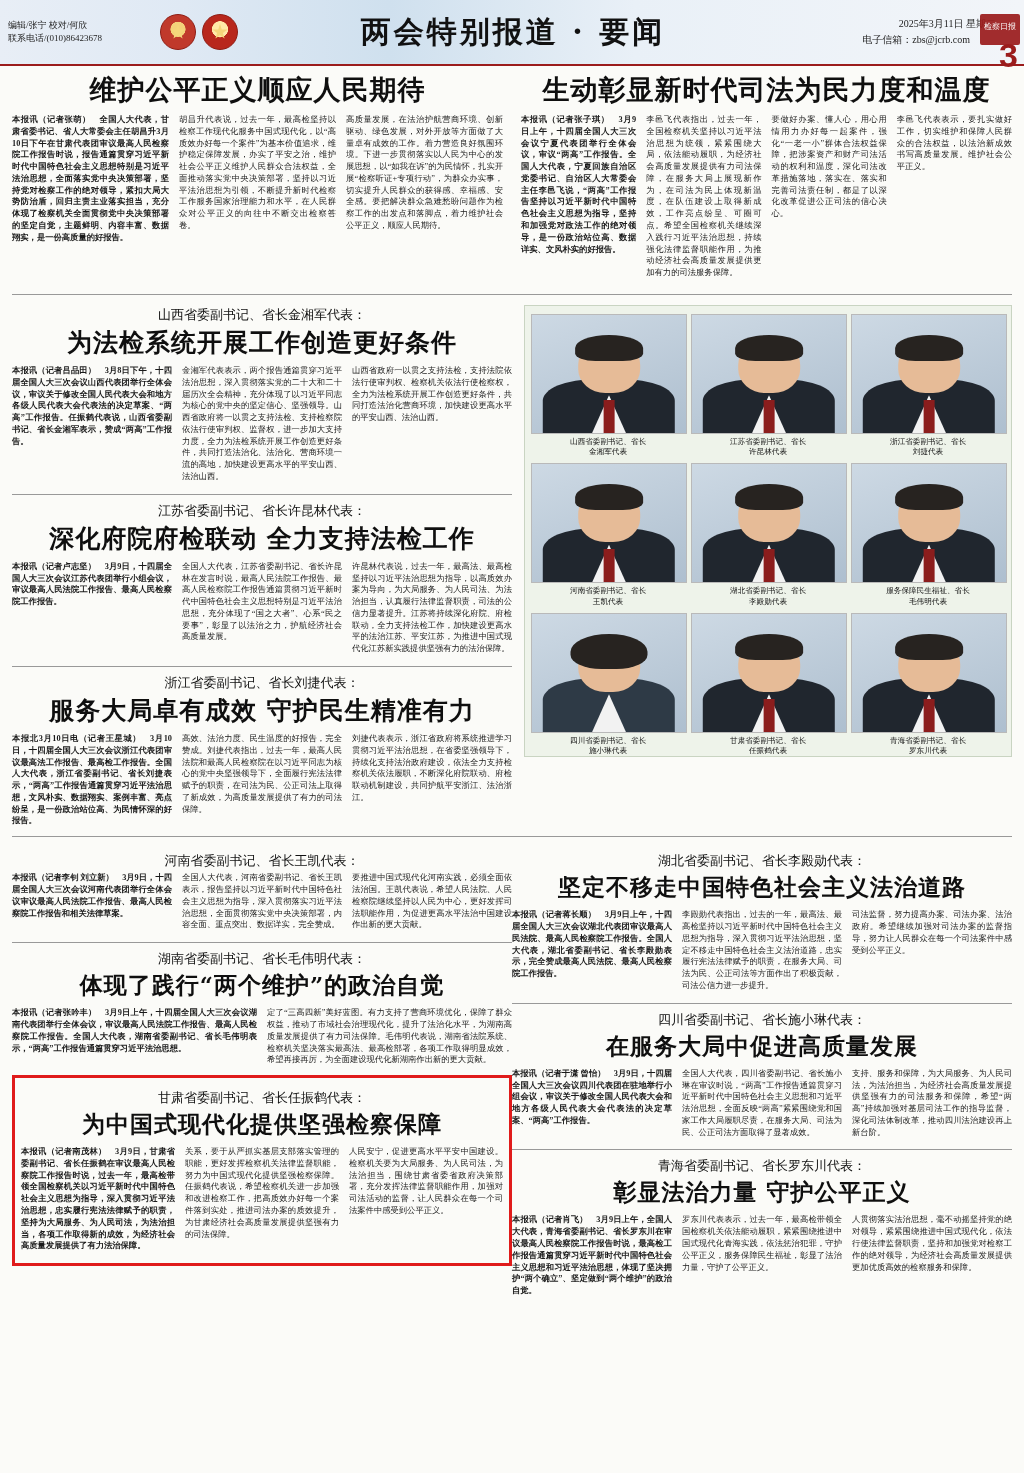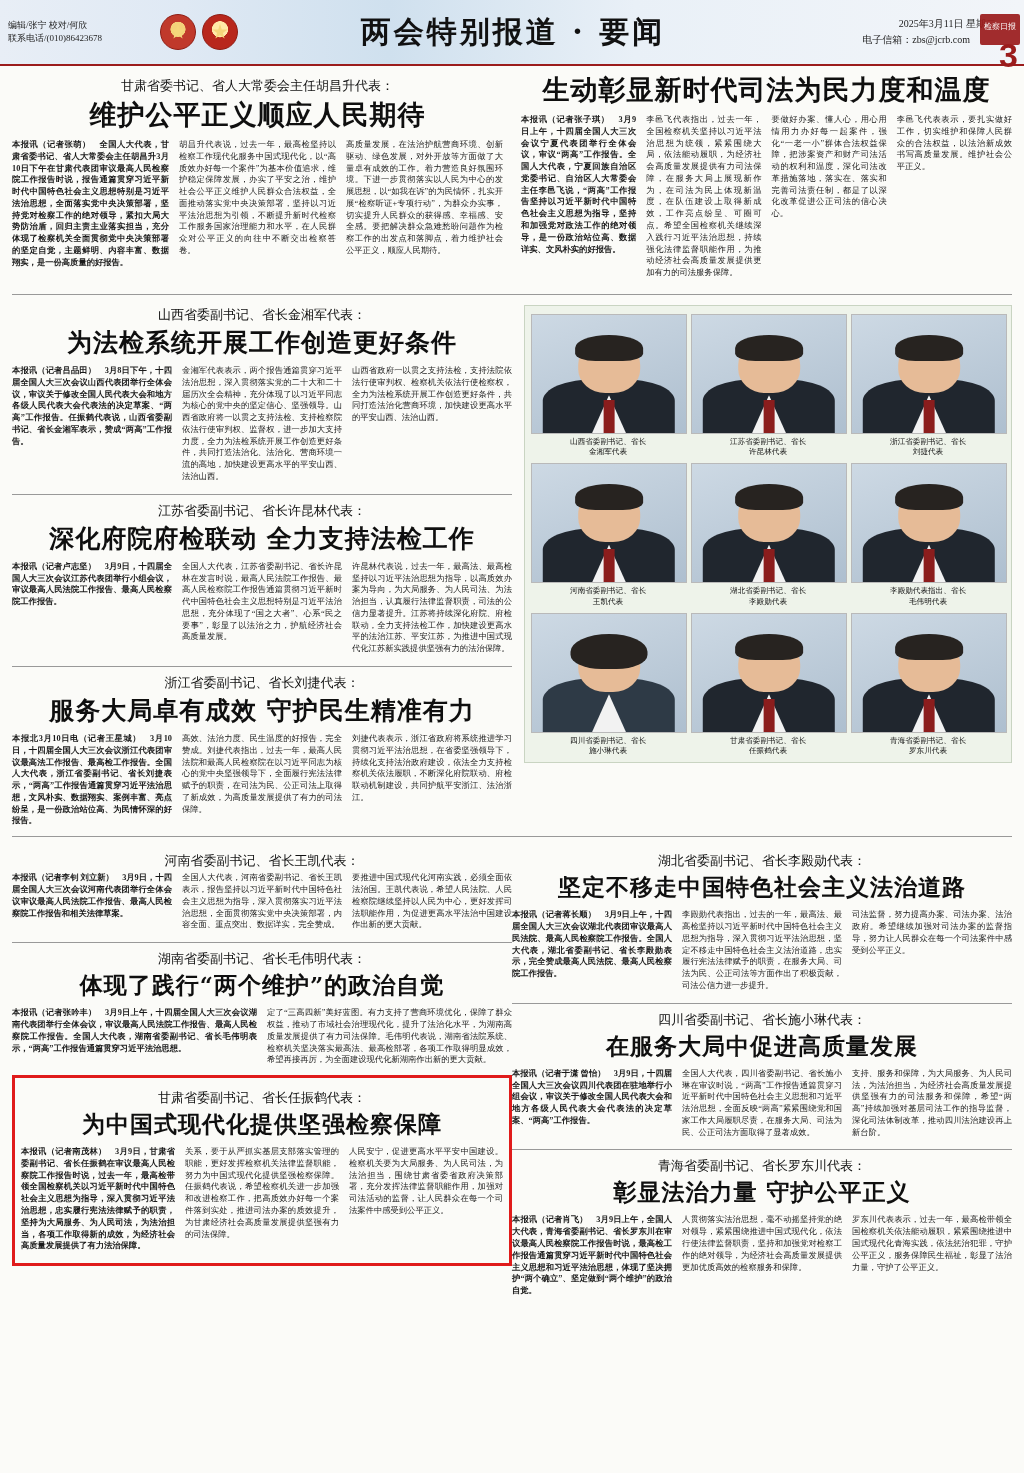--- a/index.html
+++ b/index.html
@@ -67,21 +67,21 @@
   .hr-thin{border-top:1px solid #999;margin:4px 12px;}
 
   
   .mid{display:flex;padding:0 12px;gap:12px;}
   .mid-left{width:500px;}
   .mid-right{width:488px;}
 
   
   .photogrid{
     background:#eef3ea;border:1px solid #c9d4c2;
-    padding:8px 6px 6px;
+    padding:8px 6px 0;
     display:grid;grid-template-columns:repeat(3,1fr);gap:6px 6px;
     margin-top:6px;
   }
   .pcell{text-align:center;}
   .portrait{
     width:100%;height:118px;border:1px solid #b9b9b9;
     background:linear-gradient(#dfe6ee,#c8d3de);
     position:relative;overflow:hidden;
   }
   .portrait .bg{position:absolute;inset:0;background:linear-gradient(160deg,#cdd9e4,#aebfcf);}
@@ -124,21 +124,20 @@
       <div class="dateline">2025年3月11日 星期二</div>
       <div class="email">电子信箱：zbs@jcrb.com</div>
       <div class="seal">检察日报</div>
       <div class="pagenum" style="top:22px;">3</div>
     </div>
   </div>
 
   <div class="topband">
 
     <div class="half">
-      <div class="art-kicker">甘肃省委书记、省人大常委会主任胡昌升代表：</div>
       <div class="art-head h-xl">维护公平正义顺应人民期待</div>
       <div class="body-cols">
         <div class="col">
             <p class="lead">本报讯（记者张萌）　全国人大代表，甘肃省委书记、省人大常委会主任胡昌升3月10日下午在甘肃代表团审议最高人民检察院工作报告时说，报告通篇贯穿习近平新时代中国特色社会主义思想特别是习近平法治思想，全面落实党中央决策部署，坚持党对检察工作的绝对领导，紧扣大局大势防治盾，回归主责主业落实担当，充分体现了检察机关全面贯彻党中央决策部署的坚定自觉，主题鲜明、内容丰富、数据翔实，是一份高质量的好报告。</p>
           </div>
         <div class="col">
             <p>胡昌升代表说，过去一年，最高检坚持以检察工作现代化服务中国式现代化，以“高质效办好每一个案件”为基本价值追求，维护稳定保障发展，办实了平安之治，维护社会公平正义维护人民群众合法权益，全面推动落实党中央决策部署，坚持以习近平法治思想为引领，不断提升新时代检察工作服务国家治理能力和水平，在人民群众对公平正义的向往中不断交出检察答卷。</p>
           </div>
         <div class="col">
             <p>高质量发展，在法治护航营商环境、创新驱动、绿色发展，对外开放等方面做了大量卓有成效的工作。着力营造良好氛围环境。下进一步贯彻落实以人民为中心的发展思想，以“如我在诉”的为民情怀，扎实开展“检察听证+专项行动”，为群众办实事，切实提升人民群众的获得感、幸福感、安全感。要把解决群众急难愁盼问题作为检察工作的出发点和落脚点，着力维护社会公平正义，顺应人民期待。</p>
@@ -290,21 +289,21 @@
 
         <div class="pcell">
           <div class="portrait">
               <div class="bg"></div>
               <div class="suit"></div>
               <div class="shirt"></div>
               <div class="tie"></div>
               <div class="head"></div>
               <div class="hair"></div>
             </div>
-          <div class="pcap"><span>李殿勋代表指出、省长</span><br><span>毛伟明代表</span></div>
+          <div class="pcap"><span>服务保障民生福祉、省长</span><br><span>毛伟明代表</span></div>
         </div>
 
         <div class="pcell">
           <div class="portrait female">
               <div class="bg"></div>
               <div class="suit"></div>
               <div class="shirt"></div>
               <div class="head"></div>
               <div class="hair"></div>
             </div>
@@ -432,24 +431,24 @@
       <div class="hr-thin" style="margin:6px 0;"></div>
 
       <div>
         <div class="art-kicker">青海省委副书记、省长罗东川代表：</div>
         <div class="art-head h-m">彰显法治力量  守护公平正义</div>
         <div class="body-cols">
           <div class="col">
               <p class="lead">本报讯（记者肖飞）　3月9日上午，全国人大代表，青海省委副书记、省长罗东川在审议最高人民检察院工作报告时说，最高检工作报告通篇贯穿习近平新时代中国特色社会主义思想和习近平法治思想，体现了坚决拥护“两个确立”、坚定做到“两个维护”的政治自觉。</p>
             </div>
           <div class="col">
+              <p>罗东川代表表示，过去一年，最高检带领全国检察机关依法能动履职，紧紧围绕推进中国式现代化青海实践，依法惩治犯罪，守护公平正义，服务保障民生福祉，彰显了法治力量，守护了公平正义。</p>
+            </div>
+          <div class="col">
               <p>人贯彻落实法治思想，毫不动摇坚持党的绝对领导，紧紧围绕推进中国式现代化，依法行使法律监督职责，坚持和加强党对检察工作的绝对领导，为经济社会高质量发展提供更加优质高效的检察服务和保障。</p>
             </div>
-          <div class="col">
-              <p>罗东川代表表示，过去一年，最高检带领全国检察机关依法能动履职，紧紧围绕推进中国式现代化青海实践，依法惩治犯罪，守护公平正义，服务保障民生福祉，彰显了法治力量，守护了公平正义。</p>
-            </div>
         </div>
       </div>
 
     </div>
   </div>
 
 </div>
 
 </body></html>

